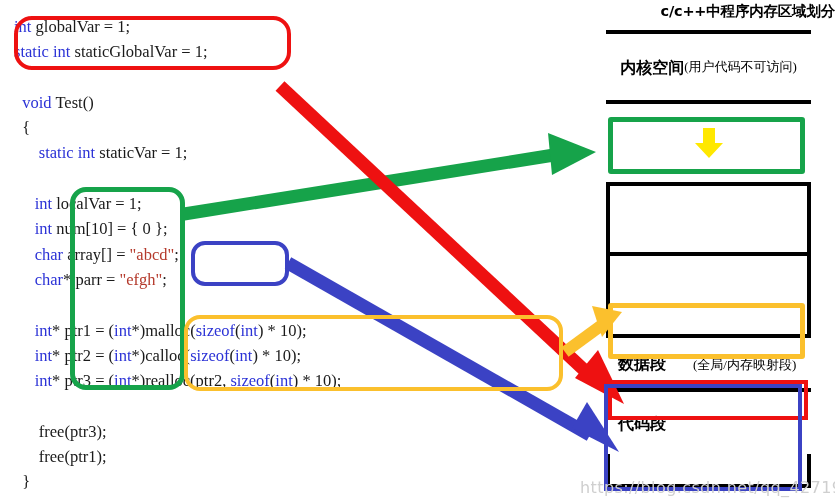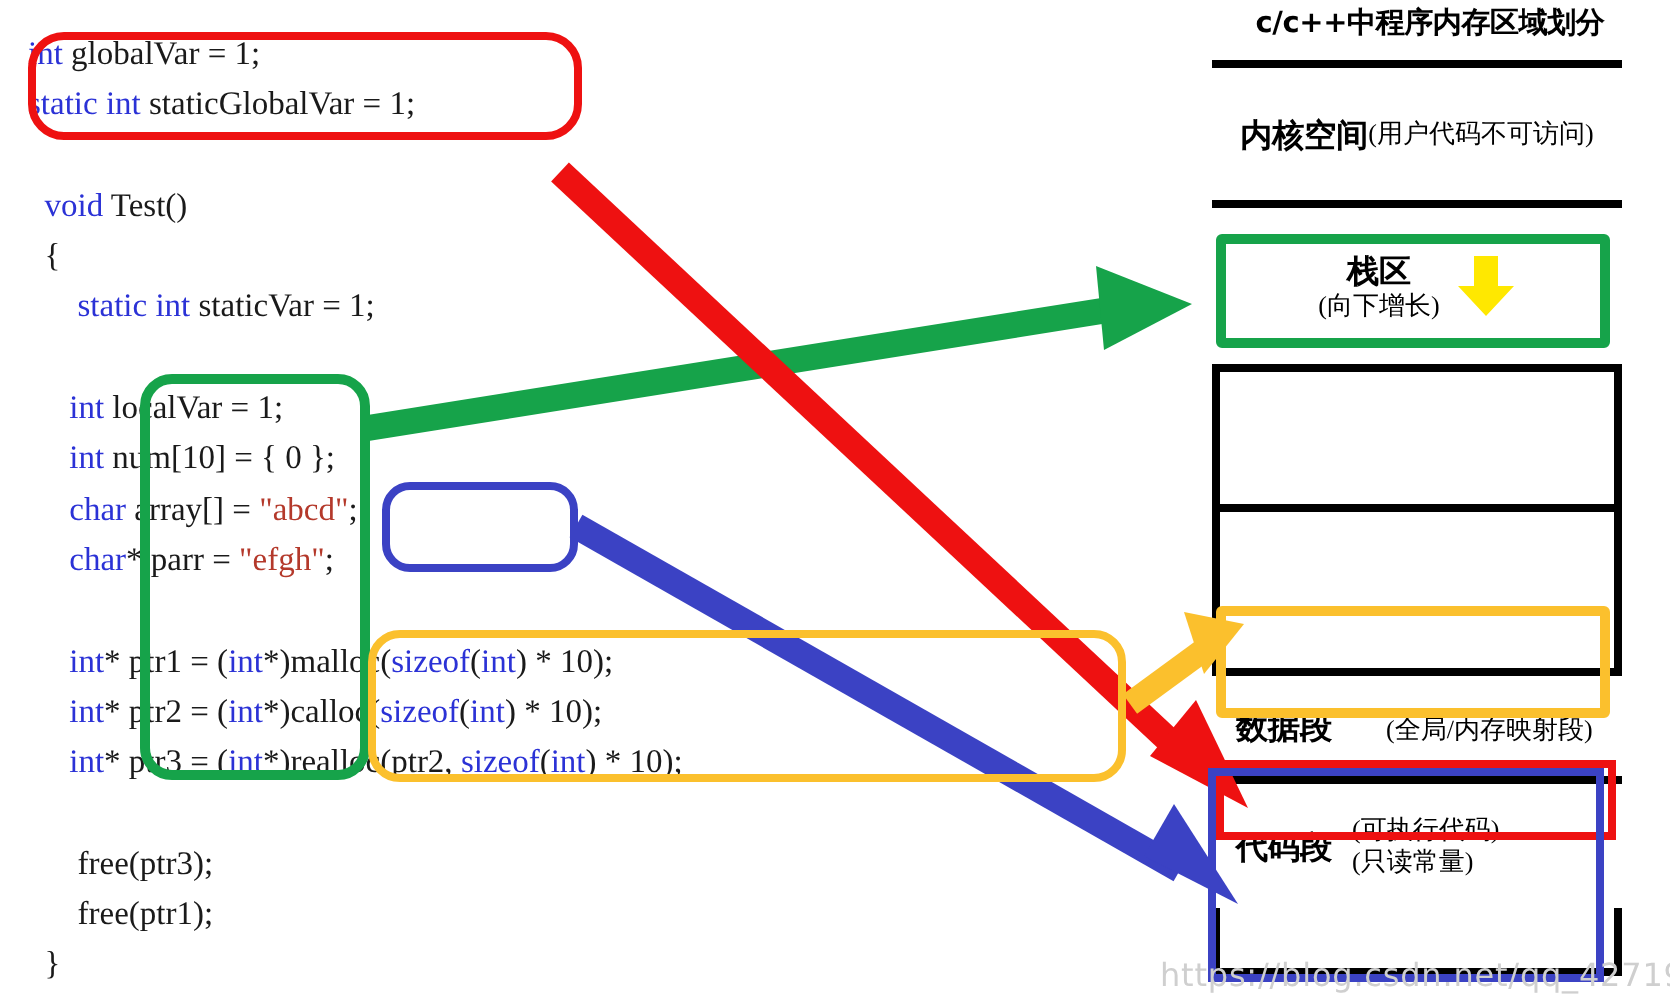--- a/index.html
+++ b/index.html
@@ -36,21 +36,21 @@
   
   .memframe{
     position:absolute;left:11px;top:30px;
     width:205px;height:458px;
     border:4px solid #000000;
     box-sizing:border-box;
     background:#ffffff;
   }
   .diagram-title{
     position:absolute;left:0px;top:2px;width:240px;
-    text-align:center;
+    text-align:right;
     font-family:"DejaVu Sans", sans-serif;
     font-weight:bold;font-size:14.5px;color:#000;
     letter-spacing:-0.2px;
   }
   .seg{
     position:absolute;left:11px;
     width:205px;box-sizing:border-box;
     background:#ffffff;
     display:flex;
     align-items:center;justify-content:center;
@@ -104,24 +104,20 @@
     <div class="memframe"></div>
 
     <div class="seg" style="top:34px;height:66px;">
       <div class="t1">内核空间</div>
       <div class="t2">(用户代码不可访问)</div>
     </div>
     <div class="divider" style="top:100px;"></div>
 
     <div class="seg" style="top:104px;height:78px;">
       <div class="seg-row">
-        <div style="display:flex;flex-direction:column;align-items:center;">
-          <div class="t1">栈区</div>
-          <div class="t2">(向下增长)</div>
-        </div>
         <svg class="fatarrow" viewBox="0 0 30 34">
           <polygon points="9,2 21,2 21,17 29,17 15,32 1,17 9,17" fill="#ffe800"></polygon>
         </svg>
       </div>
     </div>
     <div class="divider" style="top:182px;"></div>
 
     <div class="divider" style="top:252px;"></div>
 
     <div class="divider" style="top:334px;"></div>
@@ -130,24 +126,20 @@
       <div class="seg-row-left" style="justify-content:flex-start;padding-left:12px;gap:27px;">
         <span class="t1">数据段</span>
         <span class="t2">(全局/内存映射段)</span>
       </div>
     </div>
     <div class="divider" style="top:388px;"></div>
 
     <div class="seg" style="top:392px;height:62px;">
       <div class="seg-row-left" style="justify-content:flex-start;padding-left:12px;align-items:center;">
         <span class="t1">代码段</span>
-        <span style="display:flex;flex-direction:column;margin-left:10px;">
-          <span class="t2">(可执行代码)</span>
-          <span class="t2">(只读常量)</span>
-        </span>
       </div>
     </div>
 
   </div>
 
   <svg class="layer-arrows" viewBox="0 0 835 501">
 
     <g>
       <path d="M184,214 L554,155" stroke="#16a34a" stroke-width="13" fill="none"></path>
       <polygon points="596,152 548,133 552,175" fill="#16a34a"></polygon>

